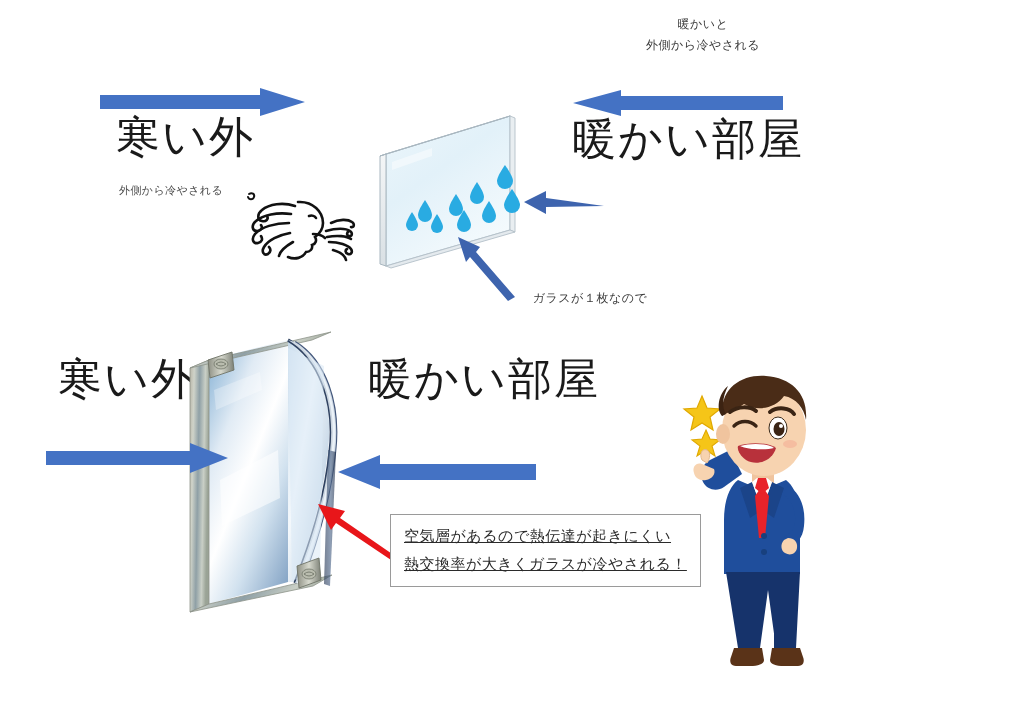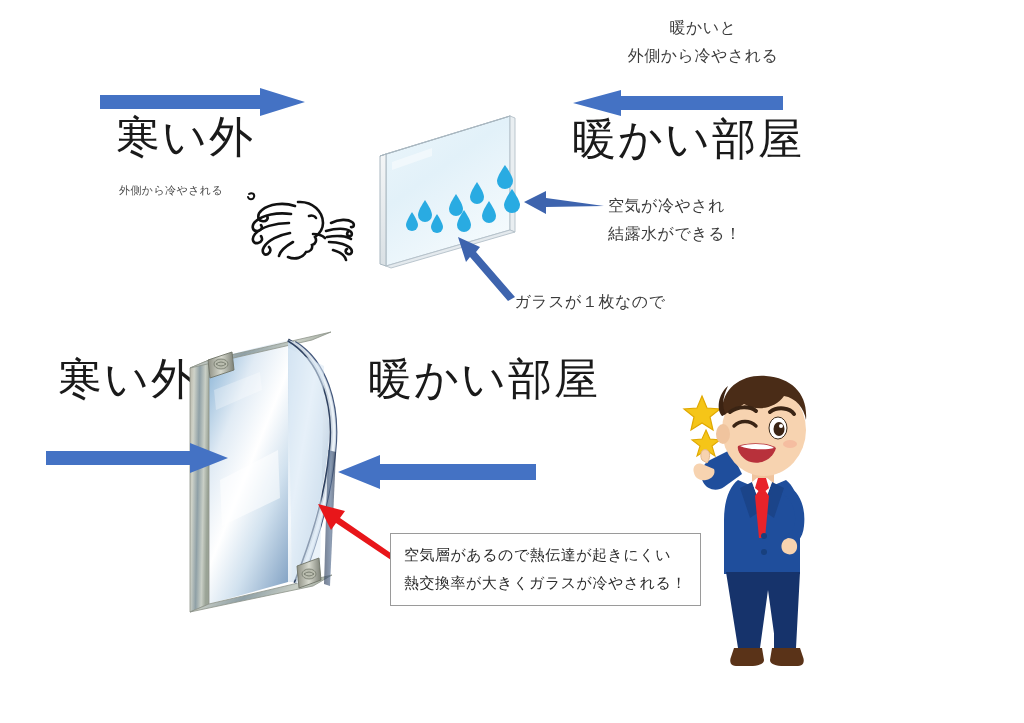--- a/index.html
+++ b/index.html
@@ -31,21 +31,21 @@
     font-weight: 400;
   }
   .small-note {
     font-size: 11px;
     line-height: 1.55;
     color: #4a4a4a;
     white-space: nowrap;
     letter-spacing: .4px;
   }
   .mid-note {
-    font-size: 16px;
+    font-size: 12px;
     line-height: 1.75;
     color: #3b3b3b;
     white-space: nowrap;
     letter-spacing: .5px;
     text-align: center;
   }
   .boxed-note {
     font-size: 15px;
     line-height: 1.85;
     color: #2b2b2b;
@@ -167,24 +167,20 @@
       </g>
     </svg>
   </div>
 
   <div class="abs" style="left:524px; top:190px;">
     <svg width="80" height="26" viewBox="0 0 80 26">
       <polygon points="80,16 22,8 22,1 0,12 22,24 22,17" fill="#3E64AE"></polygon>
     </svg>
   </div>
 
-  <div class="abs mid-note" style="left:608px; top:192px; text-align:left;">
-    <div>空気が冷やされ</div>
-    <div>結露水ができる！</div>
-  </div>
 
   <div class="abs" style="left:458px; top:235px;">
     <svg width="62" height="66" viewBox="0 0 62 66">
       <polygon points="0,2 22,12 18,17 57,62 50,66 12,22 8,27" fill="#3E64AE"></polygon>
     </svg>
   </div>
 
   <div class="abs mid-note" style="left:457px; top:288px; width:250px;margin-left:8px;">
     <div>ガラスが１枚なので</div>
   </div>
@@ -275,21 +271,21 @@
       <polygon points="198,9 42,9 42,0 0,17 42,34 42,25 198,25" fill="#4472C4"></polygon>
     </svg>
   </div>
 
   <div class="abs" style="left:318px; top:500px;">
     <svg width="82" height="62" viewBox="0 0 82 62">
       <polygon points="0,4 27,11 22,18 80,58 76,62 18,23 13,30" fill="#E8161A"></polygon>
     </svg>
   </div>
 
-  <div class="abs boxed-note" style="left:390px; top:533px;">
+  <div class="abs boxed-note" style="left:390px; top:514px;text-decoration:underline;">
     <div>空気層があるので熱伝達が起きにくい</div>
     <div>熱交換率が大きくガラスが冷やされる！</div>
   </div>
 
   <div class="abs" style="left:672px; top:368px;">
     <svg width="180" height="302" viewBox="0 0 180 302">
 
       <g>
         <polygon points="30,28 35,40 48,41 38,49 41,62 30,55 19,62 22,49 12,41 25,40" fill="#F5C518" stroke="#E0A800" stroke-width="1.2"></polygon>
         <polygon points="34,62 38,71 48,72 40,78 43,88 34,82 25,88 28,78 20,72 30,71" fill="#F5C518" stroke="#E0A800" stroke-width="1.1"></polygon>

